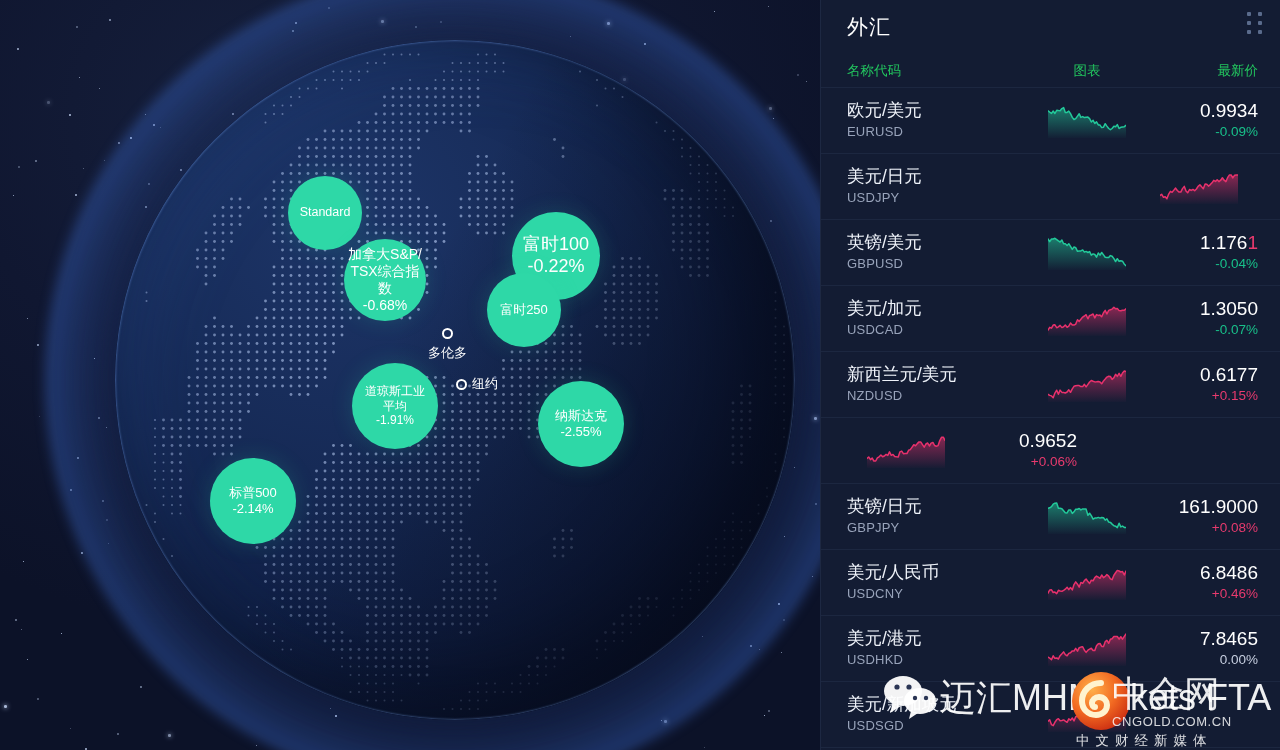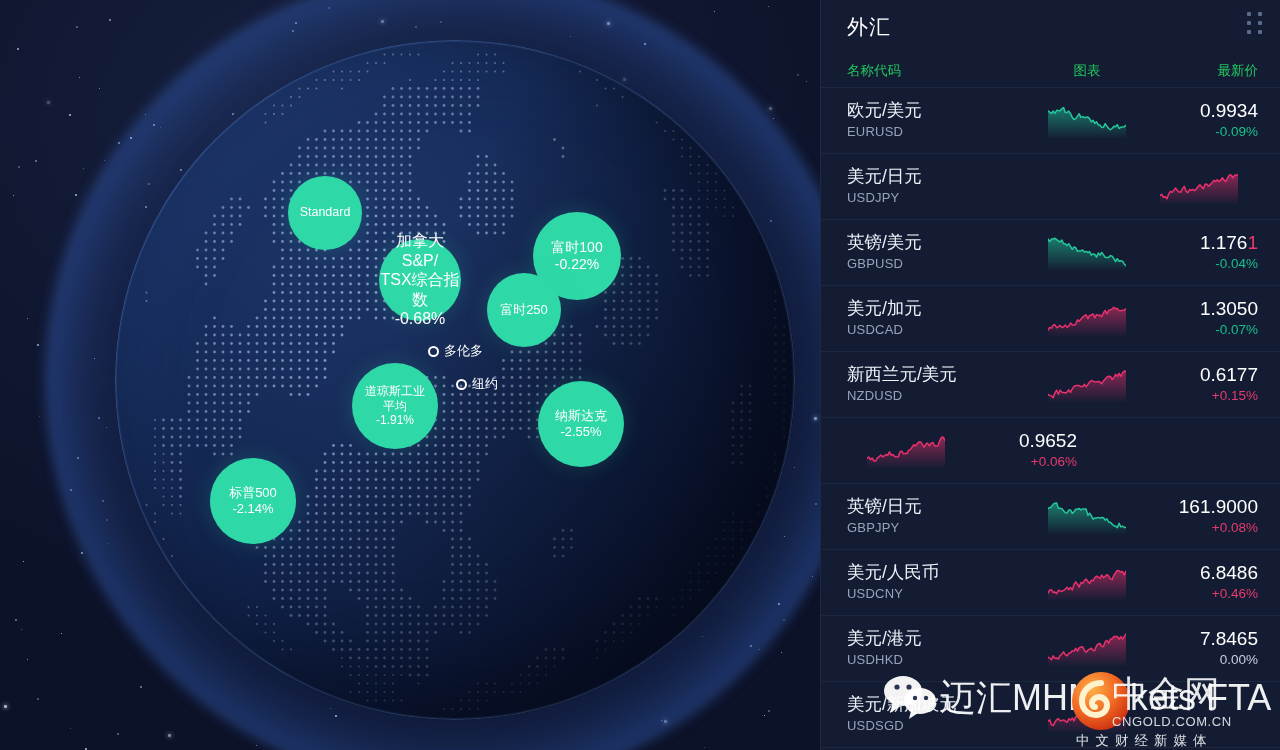--- a/index.html
+++ b/index.html
@@ -2166,26 +2166,26 @@
         </div>
         <div class="terminator"></div>
         <div class="globe-rim"></div>
       </div>
     </div>
 
     <div id="bubbles">
         <div class="bubble" style="left:288px;top:176px;width:74px;height:74px;background:#2ed8a7;font-size:12.5px;">
           <span class="b-name">Standard</span>
         </div>
-        <div class="bubble" style="left:344px;top:239px;width:82px;height:82px;background:#2ed8a7;font-size:16px;margin-left:35px;">
+        <div class="bubble" style="left:344px;top:239px;width:82px;height:82px;background:#2ed8a7;font-size:14px;">
           <span class="b-name">加拿大S&amp;P/</span>
           <span class="b-name">TSX综合指数</span>
           <span class="b-val">-0.68%</span>
         </div>
-        <div class="bubble" style="left:533px;top:212px;width:88px;height:88px;background:#2ed8a7;font-size:14px;">
+        <div class="bubble" style="left:512px;top:212px;width:88px;height:88px;background:#2ed8a7;font-size:18px;">
           <span class="b-name">富时100</span>
           <span class="b-val">-0.22%</span>
         </div>
         <div class="bubble" style="left:487px;top:273px;width:74px;height:74px;background:#2ed8a7;font-size:13px;">
           <span class="b-name">富时250</span>
         </div>
         <div class="bubble" style="left:352px;top:363px;width:86px;height:86px;background:#2ed8a7;font-size:12px;">
           <span class="b-name">道琼斯工业</span>
           <span class="b-name">平均</span>
           <span class="b-val">-1.91%</span>
@@ -2193,21 +2193,21 @@
         <div class="bubble" style="left:538px;top:381px;width:86px;height:86px;background:#2ed8a7;font-size:13px;">
           <span class="b-name">纳斯达克</span>
           <span class="b-val">-2.55%</span>
         </div>
         <div class="bubble" style="left:210px;top:458px;width:86px;height:86px;background:#2ed8a7;font-size:13px;">
           <span class="b-name">标普500</span>
           <span class="b-val">-2.14%</span>
         </div>
       </div>
     <div id="cities">
-        <div class="city" style="left:428px;top:342px;">
+        <div class="city" style="left:428px;top:328px;flex-direction:column;">
           <span class="ring"></span>
           <span>多伦多</span>
         </div>
         <div class="city" style="left:456px;top:375px;">
           <span class="ring"></span>
           <span>纽约</span>
         </div>
       </div>
   </div>
 

